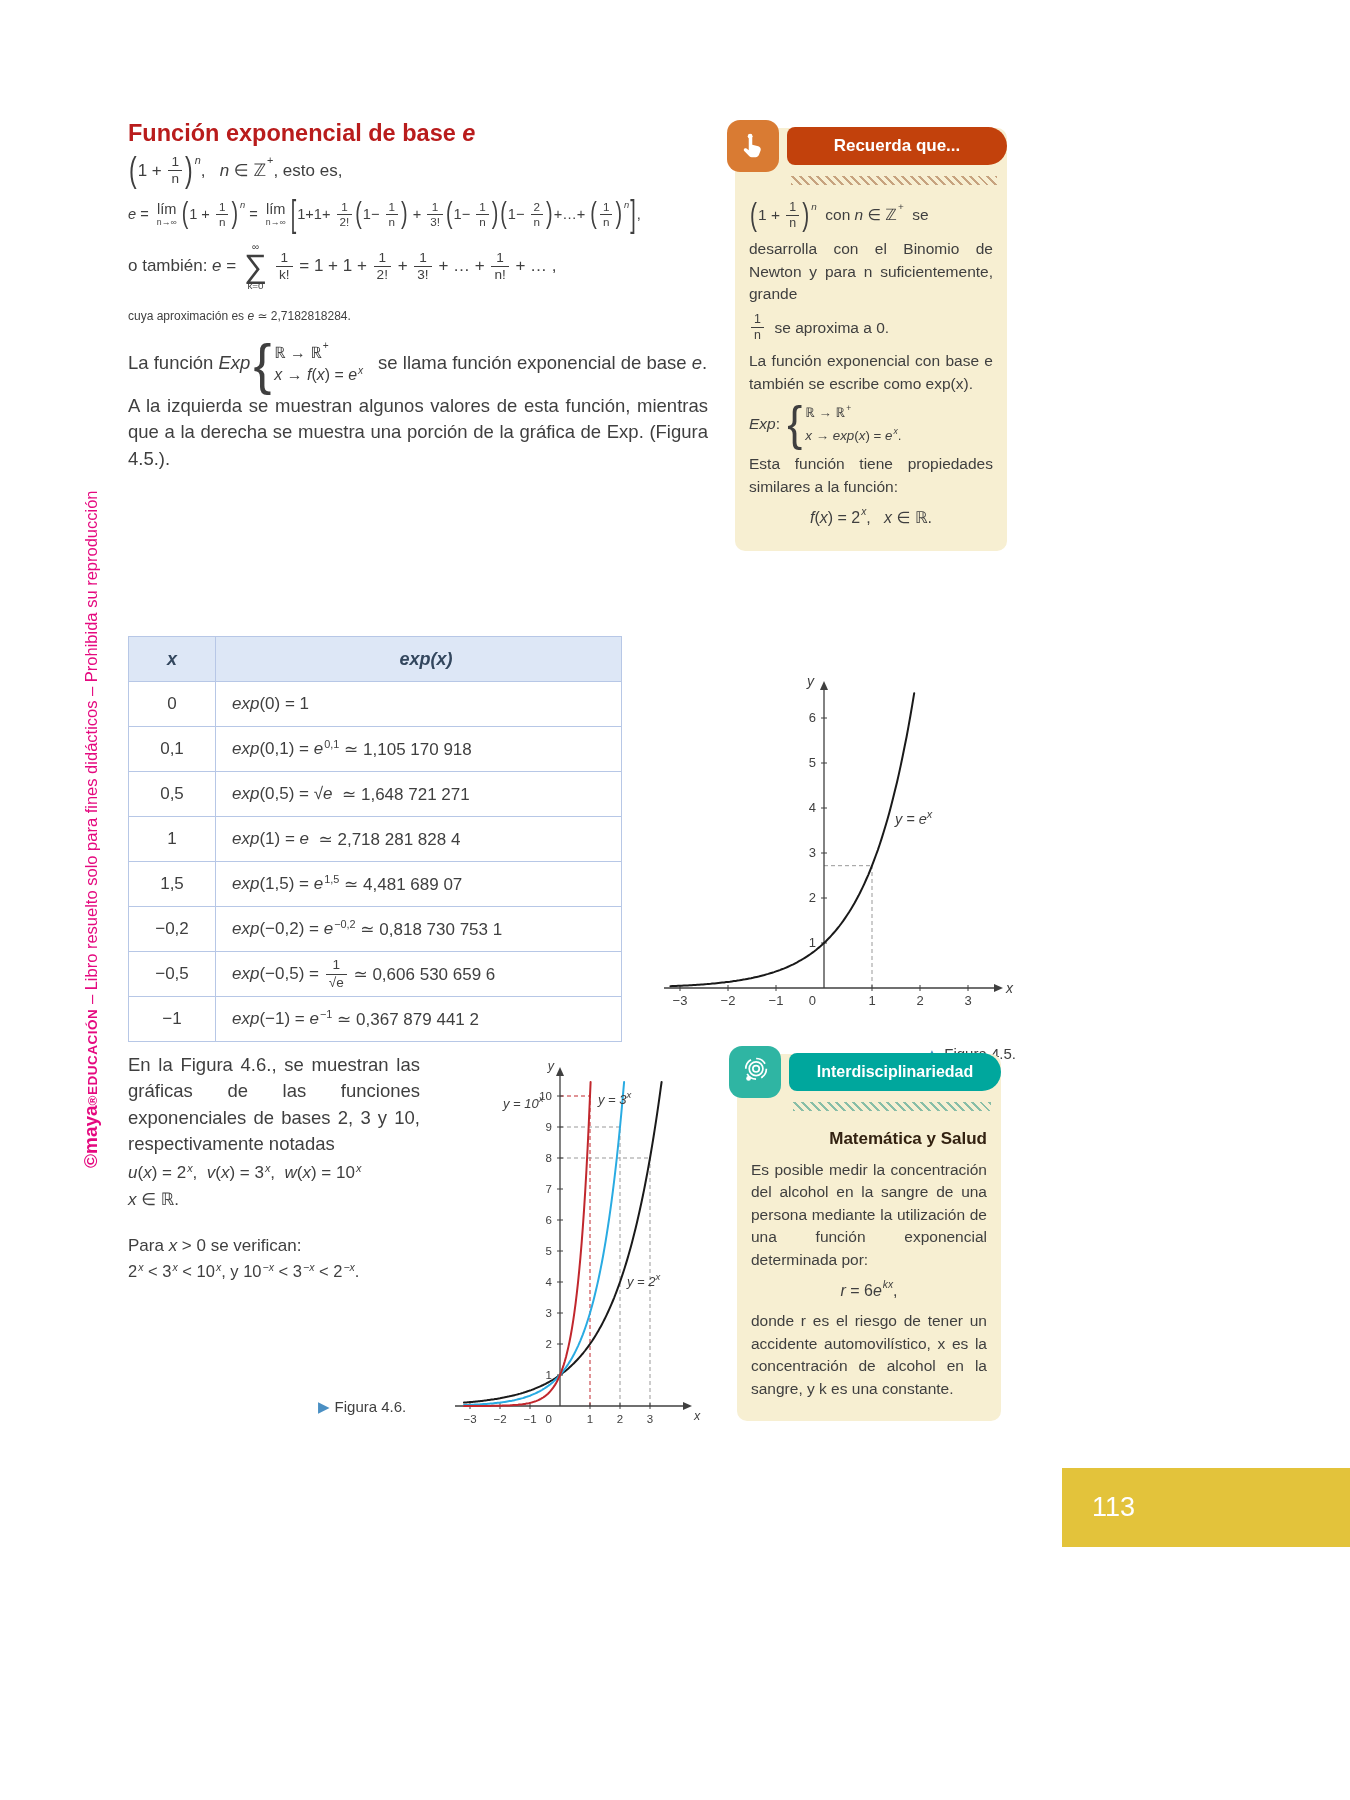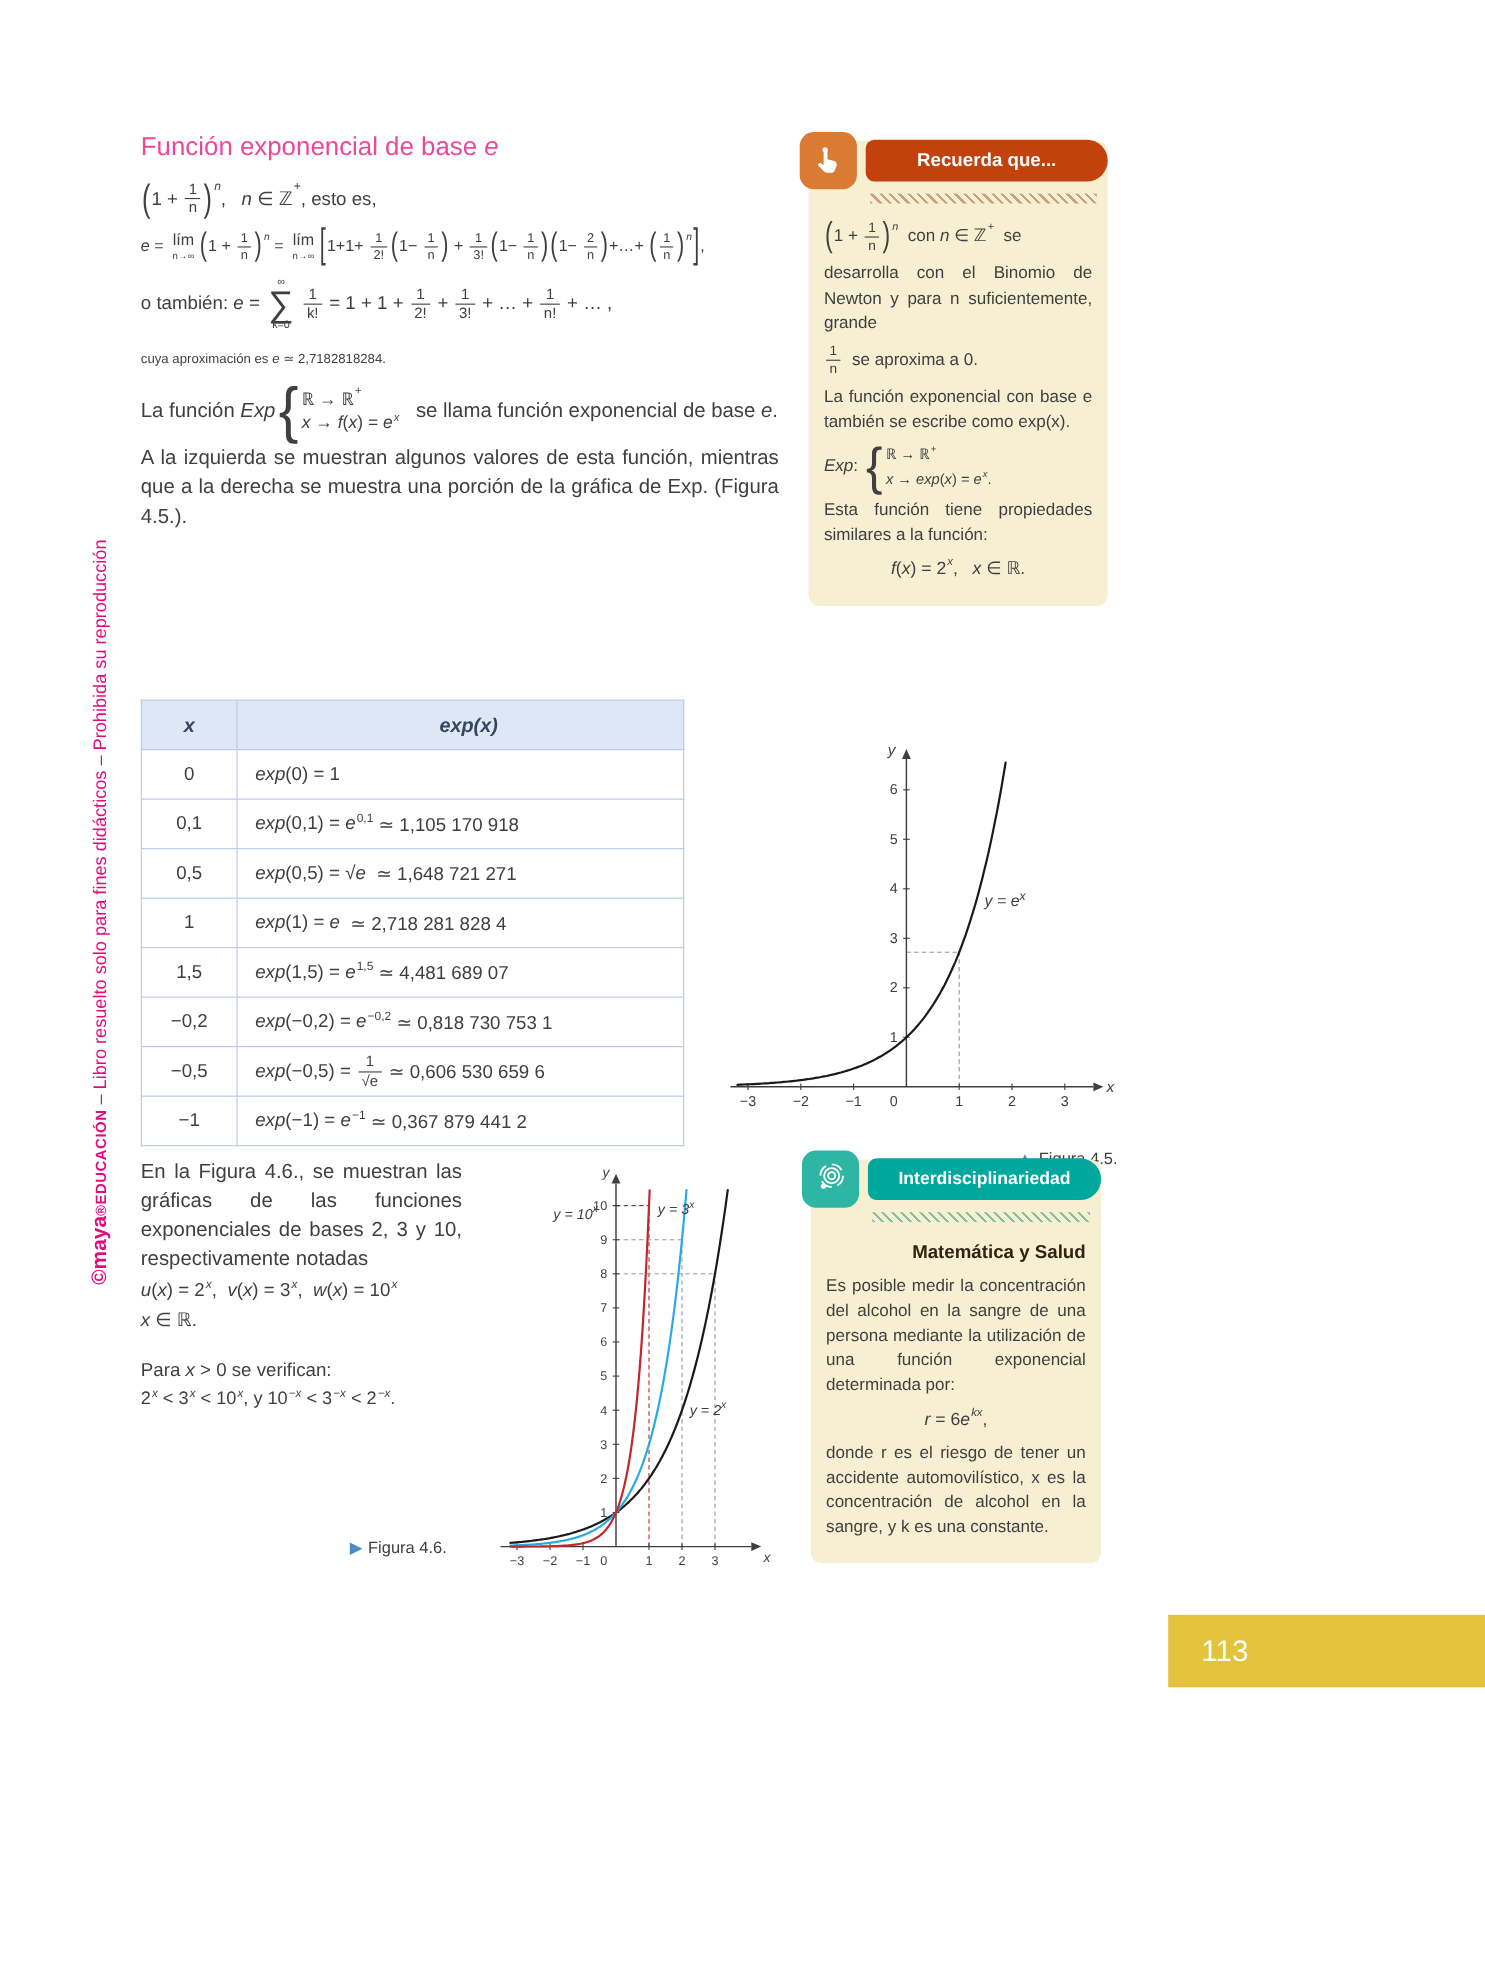--- a/index.html
+++ b/index.html
@@ -8,21 +8,21 @@
 
   
   .side-rotated{position:absolute;left:80px;top:1168px;width:770px;
     transform:rotate(-90deg);transform-origin:0 0;white-space:nowrap;
     color:#e5097f;font-size:16.5px;}
   .side-rotated .brand{font-weight:bold;font-size:19px;}
   .side-rotated .brand2{font-weight:bold;font-size:13.5px;letter-spacing:.5px;}
 
   
   .main-col{position:absolute;left:128px;top:120px;width:580px;}
-  h1.title{font-size:23.5px;color:#ec4899;margin:0 0 18px;font-weight:normal;}
+  h1.title{font-size:23.5px;color:#b91c1c;margin:0 0 8px;font-weight:bold;}
   h1.title .m-it{font-style:italic;}
   p.body{font-size:18.5px;line-height:1.42;text-align:justify;margin:6px 0;}
 
   
   .formula{display:flex;align-items:center;white-space:pre;color:#3f3f3f;flex-wrap:nowrap;}
   .f-sucesion{font-size:17px;margin:8px 0 4px;}
   .f-limite{font-size:14.6px;margin:14px 0 6px;}
   .f-serie{font-size:17px;margin:14px 0 4px;}
   .f-aprox{font-size:12px;margin:18px 0 0;}
   .f-expdef{font-size:18.5px;margin:16px 0 4px;}
@@ -84,21 +84,21 @@
   .note-sub{font-weight:bold;font-size:17px;text-align:right;margin:8px 0 4px;color:#332211;}
   .nf{font-size:15.5px;margin:8px 0;}
   .nf-center{justify-content:center;font-size:16px;}
 
   
   .bottom-col{position:absolute;left:128px;top:1046px;width:292px;}
   .bf{font-size:17px;margin:6px 0;}
   .bf-ineq{font-size:16.5px;}
 
   
-  .page-num{position:absolute;left:1062px;top:1468px;width:288px;height:66px;background:#e3c33b;
+  .page-num{position:absolute;left:1062px;top:1468px;width:288px;height:79px;background:#e3c33b;
             color:#fff;font-size:27px;display:flex;align-items:center;padding-left:30px;box-sizing:border-box;}
 </style>
 </head>
 <body>
 
 <div class="page">
 
   <div class="side-rotated">
     <span class="brand">©maya</span><span class="brand2">®EDUCACIÓN</span><span> – Libro resuelto solo para fines didácticos – Prohibida su reproducción</span>
   </div>

